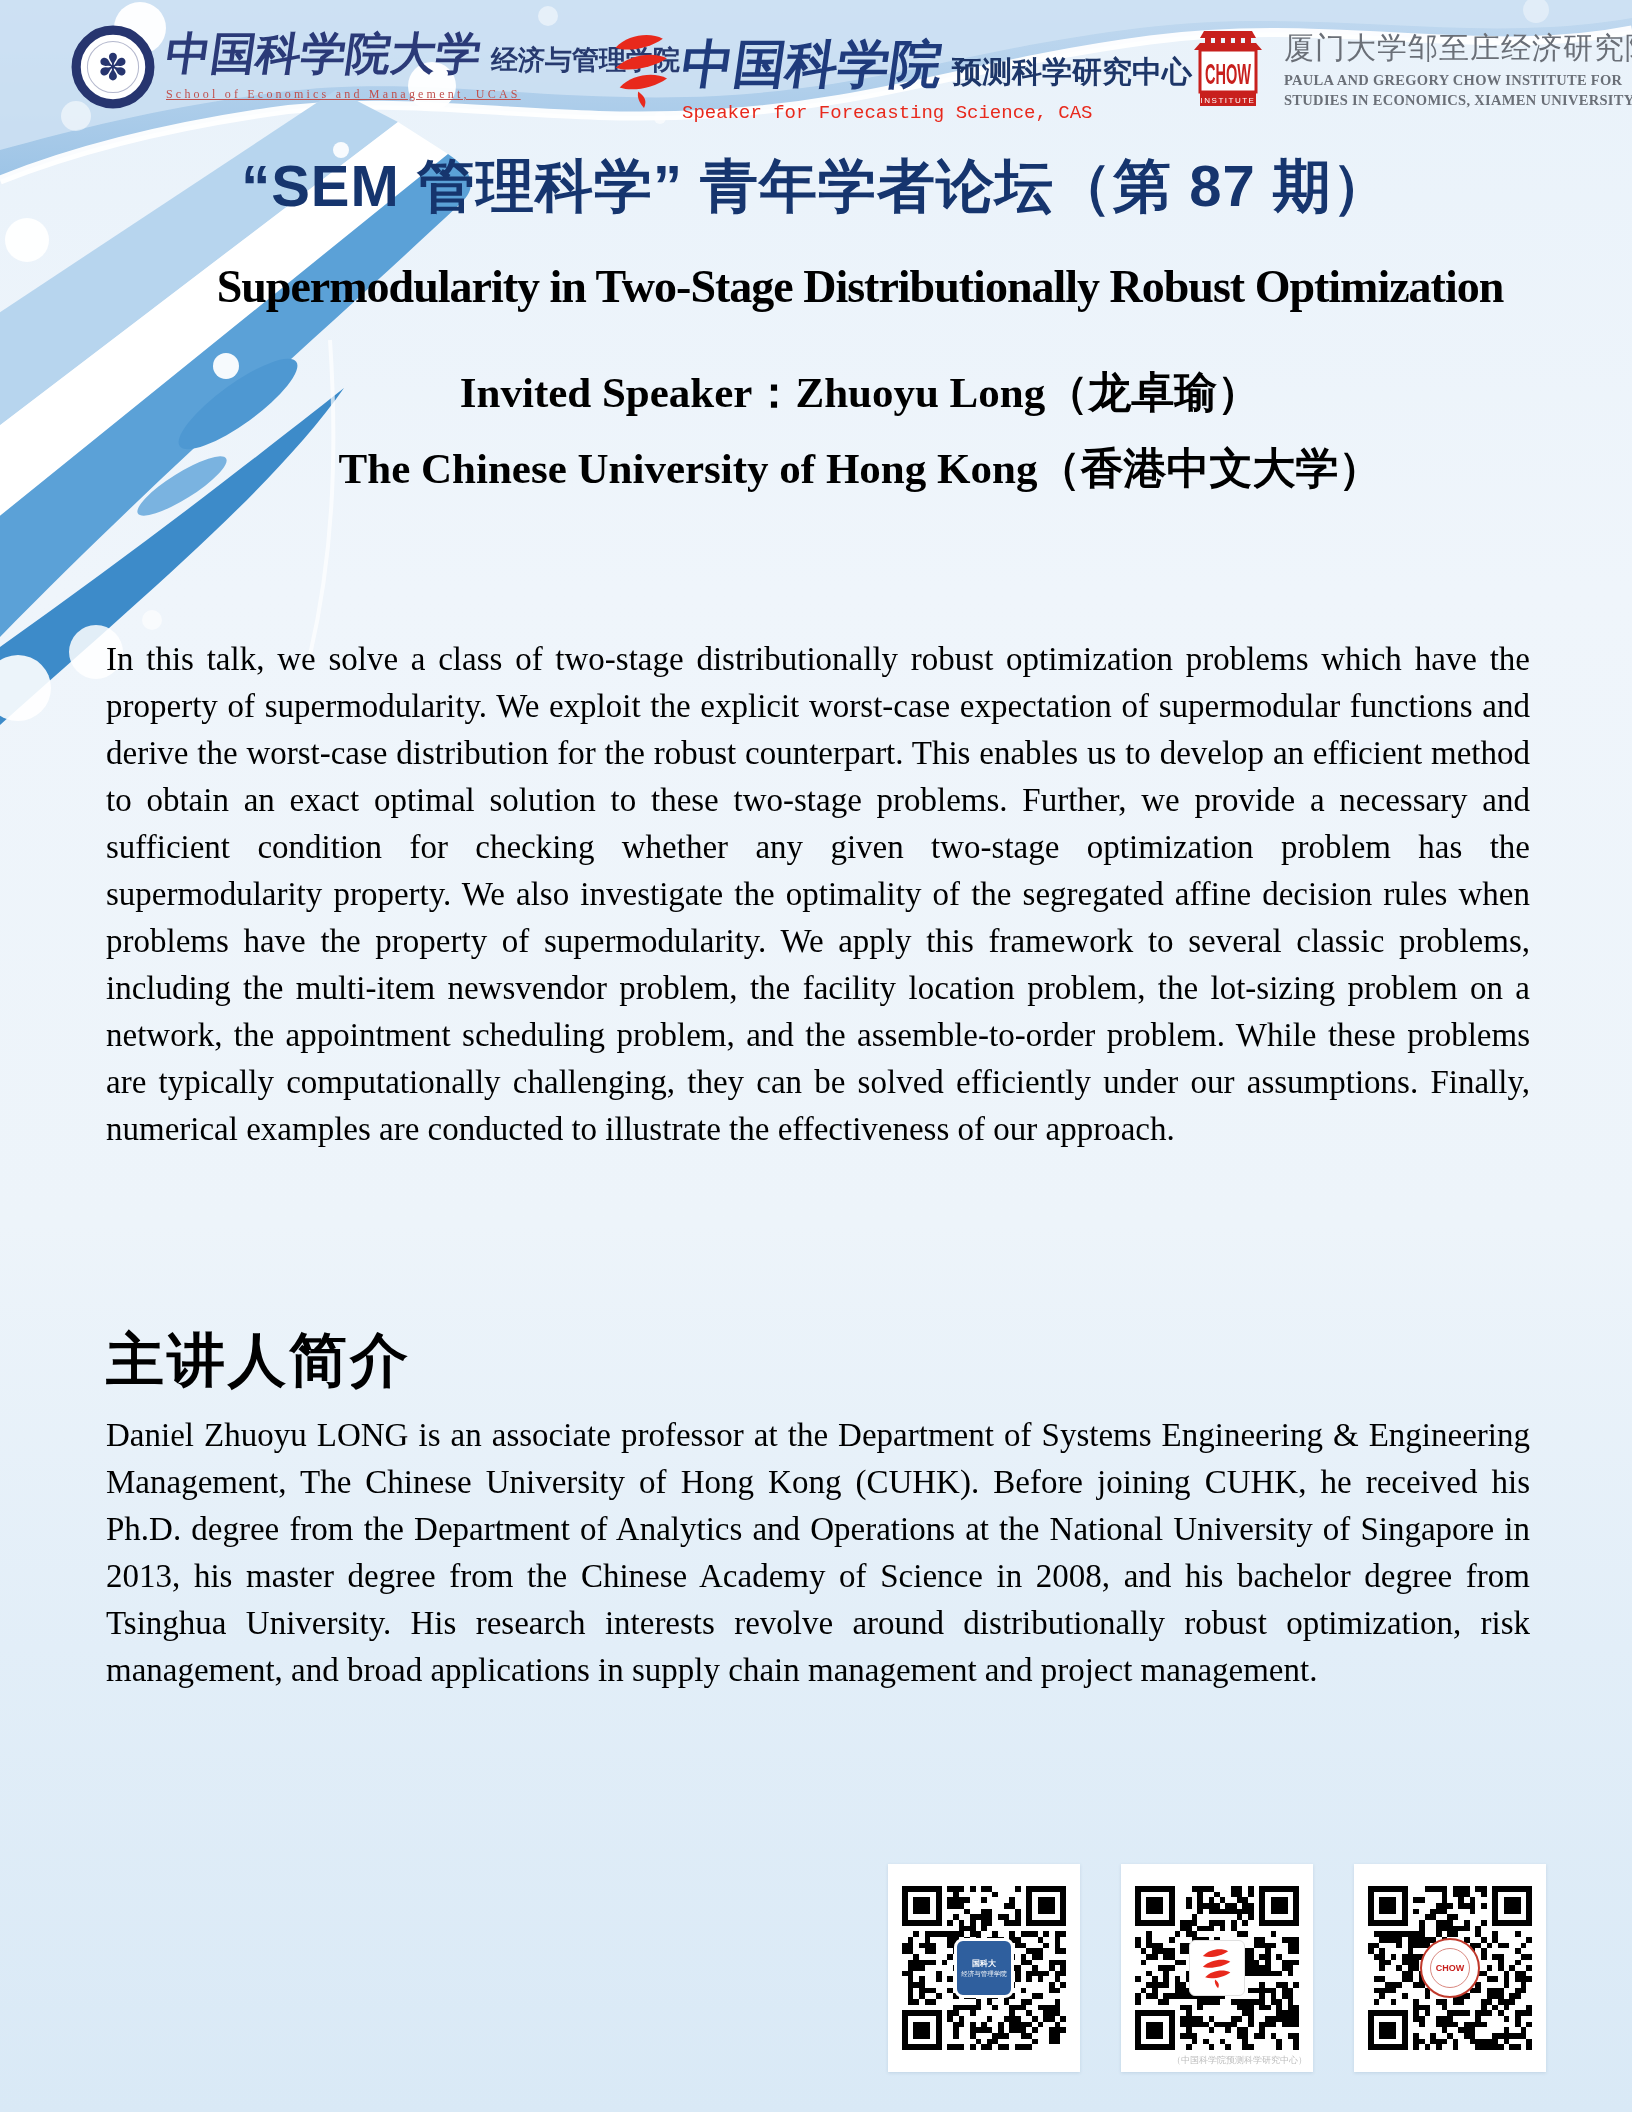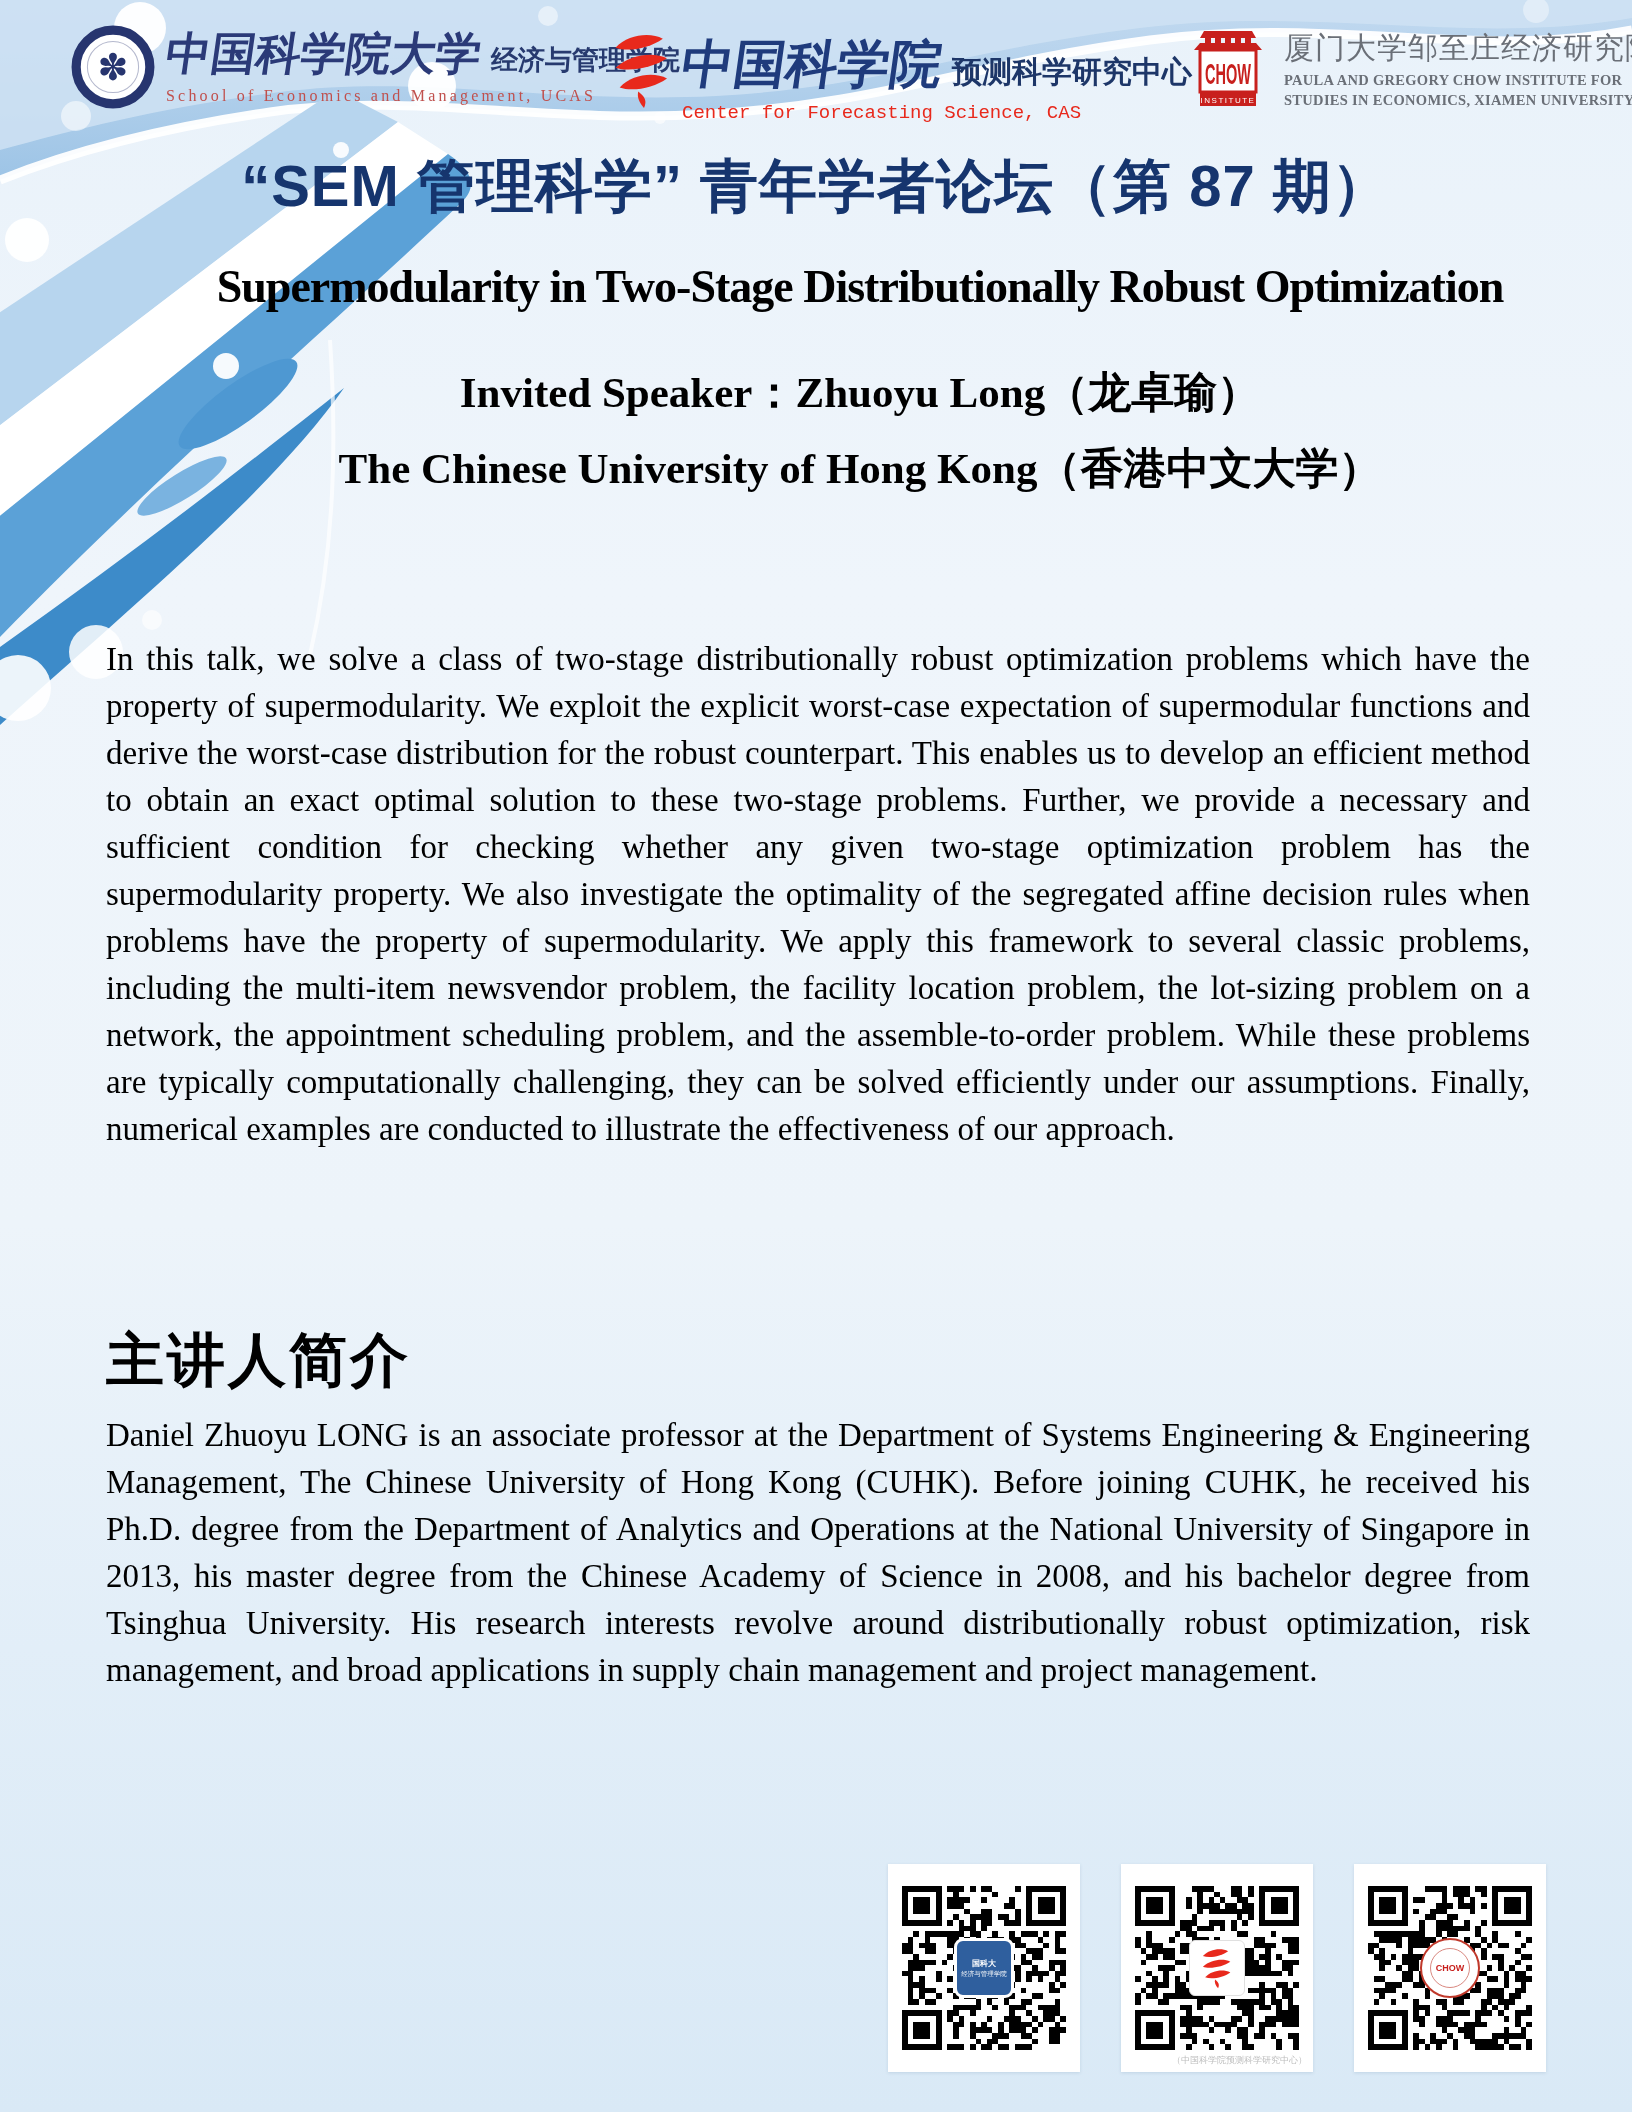--- a/index.html
+++ b/index.html
@@ -12,21 +12,21 @@
 
   
   .logo{position:absolute;display:flex;align-items:flex-start;}
   .logo-ucas{left:70px;top:24px;gap:10px;}
   .logo-cas{left:612px;top:30px;gap:10px;}
   .logo-chow{left:1186px;top:28px;gap:14px;}
   .logo-text-col{display:flex;flex-direction:column;}
   .l-row{display:flex;align-items:baseline;gap:10px;}
   .ucas-cn{font-family:"Liberation Serif",serif;font-size:45px;font-weight:700;color:#2b3a78;transform:skewX(-8deg);white-space:nowrap;}
   .ucas-sub{font-size:27px;font-weight:700;color:#273a6f;white-space:nowrap;}
-  .ucas-en{font-family:"Liberation Serif",serif;font-size:16px;color:#c0504d;letter-spacing:3.2px;margin-top:3px;white-space:nowrap;}
+  .ucas-en{font-family:"Liberation Serif",serif;font-size:12px;color:#c0504d;letter-spacing:3.2px;margin-top:3px;white-space:nowrap;text-decoration:underline;}
   .cas-cn{font-family:"Liberation Serif",serif;font-size:52px;font-weight:700;color:#1f3b7c;transform:skewX(-8deg);white-space:nowrap;}
   .cas-sub{font-size:30px;font-weight:700;color:#1d3668;white-space:nowrap;}
   .cas-en{font-family:"Liberation Mono",monospace;font-size:19px;color:#e8291c;margin-top:2px;white-space:nowrap;}
   .chow-cn{font-size:30px;color:#6a6f77;white-space:nowrap;letter-spacing:1px;}
   .chow-en{font-family:"Liberation Serif",serif;font-size:14.5px;font-weight:700;color:#6a6f77;white-space:nowrap;letter-spacing:.3px;margin-top:3px;}
 
   
   .title-forum{
     position:absolute;top:148px;left:0;width:100%;text-align:center;
     font-size:58px;font-weight:800;color:#16356e;letter-spacing:1px;white-space:nowrap;
@@ -132,21 +132,21 @@
         <path d="M4 34 C20 22 44 22 56 30 C42 38 16 40 4 34 Z"></path>
         <path d="M6 54 C20 42 42 42 54 50 C40 58 18 60 6 54 Z"></path>
         <path d="M24 60 C30 66 32 70 28 77 C24 71 22 66 24 60 Z"></path>
       </g>
     </svg>
     <div class="logo-text-col">
       <div class="l-row">
         <span class="cas-cn">中国科学院</span>
         <span class="cas-sub">预测科学研究中心</span>
       </div>
-      <span class="cas-en">Center for Forecasting Science, CAS</span>
+      <span class="cas-en">Speaker for Forecasting Science, CAS</span>
     </div>
   </div>
 
   <div class="logo logo-chow">
     <svg width="84" height="84" viewBox="0 0 84 84">
       <g fill="#c8201d">
         <polygon points="14,10 70,10 66,3 18,3"></polygon>
         <rect x="19" y="10" width="6" height="5"></rect>
           <rect x="29" y="10" width="6" height="5"></rect>
         <rect x="39" y="10" width="6" height="5"></rect>

